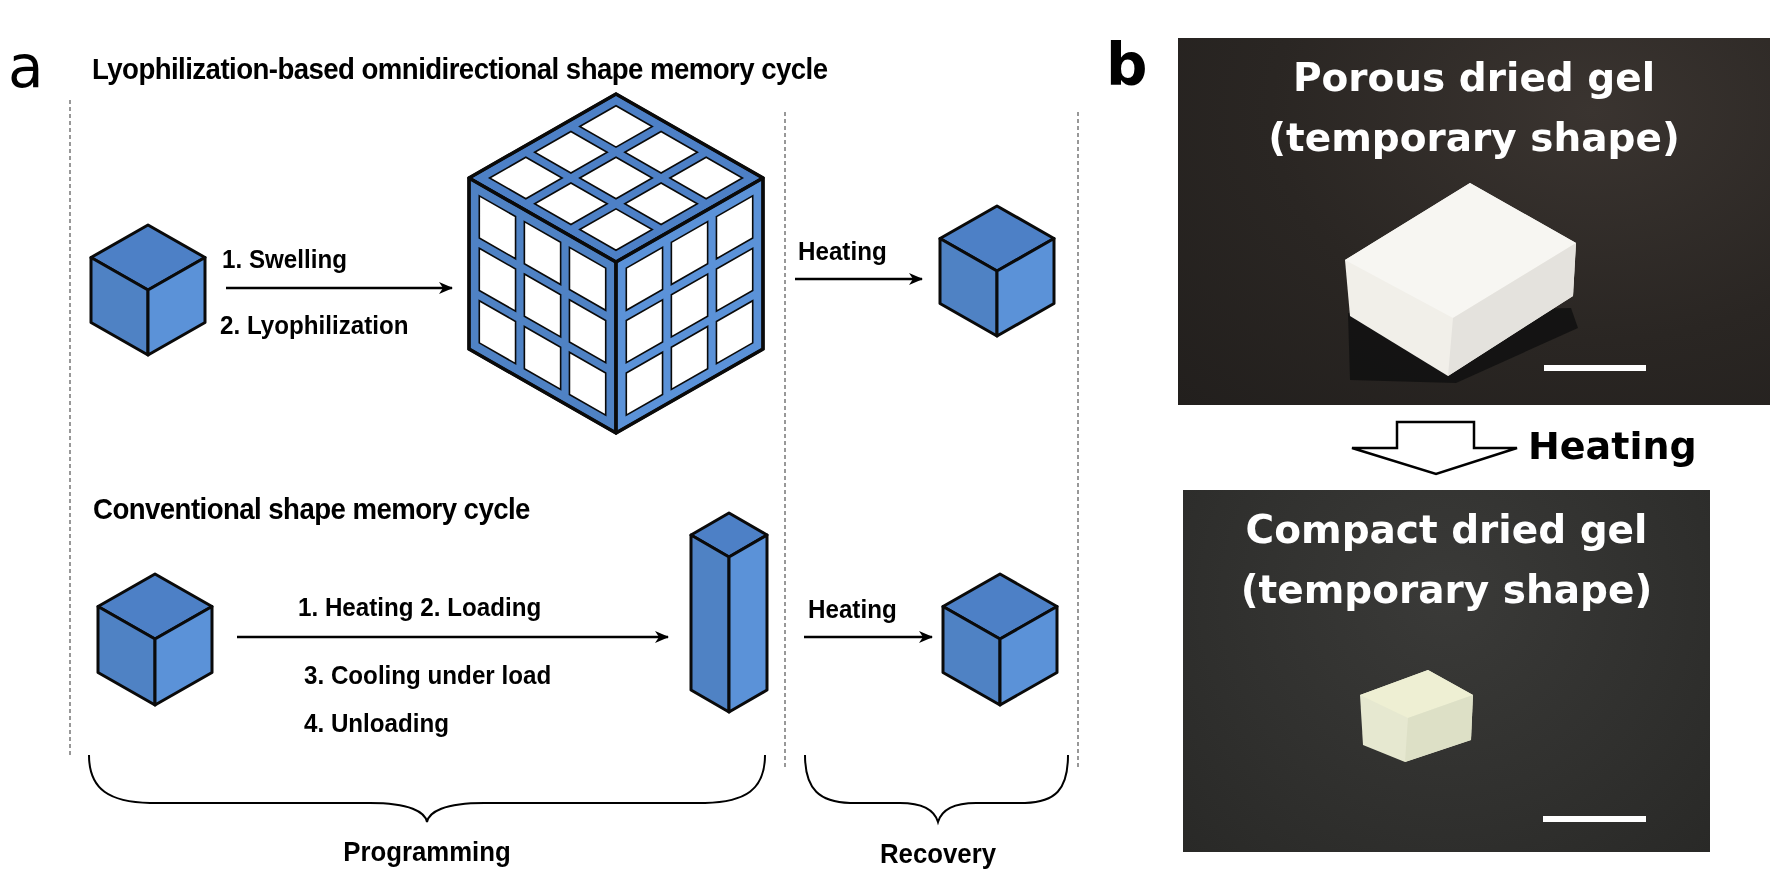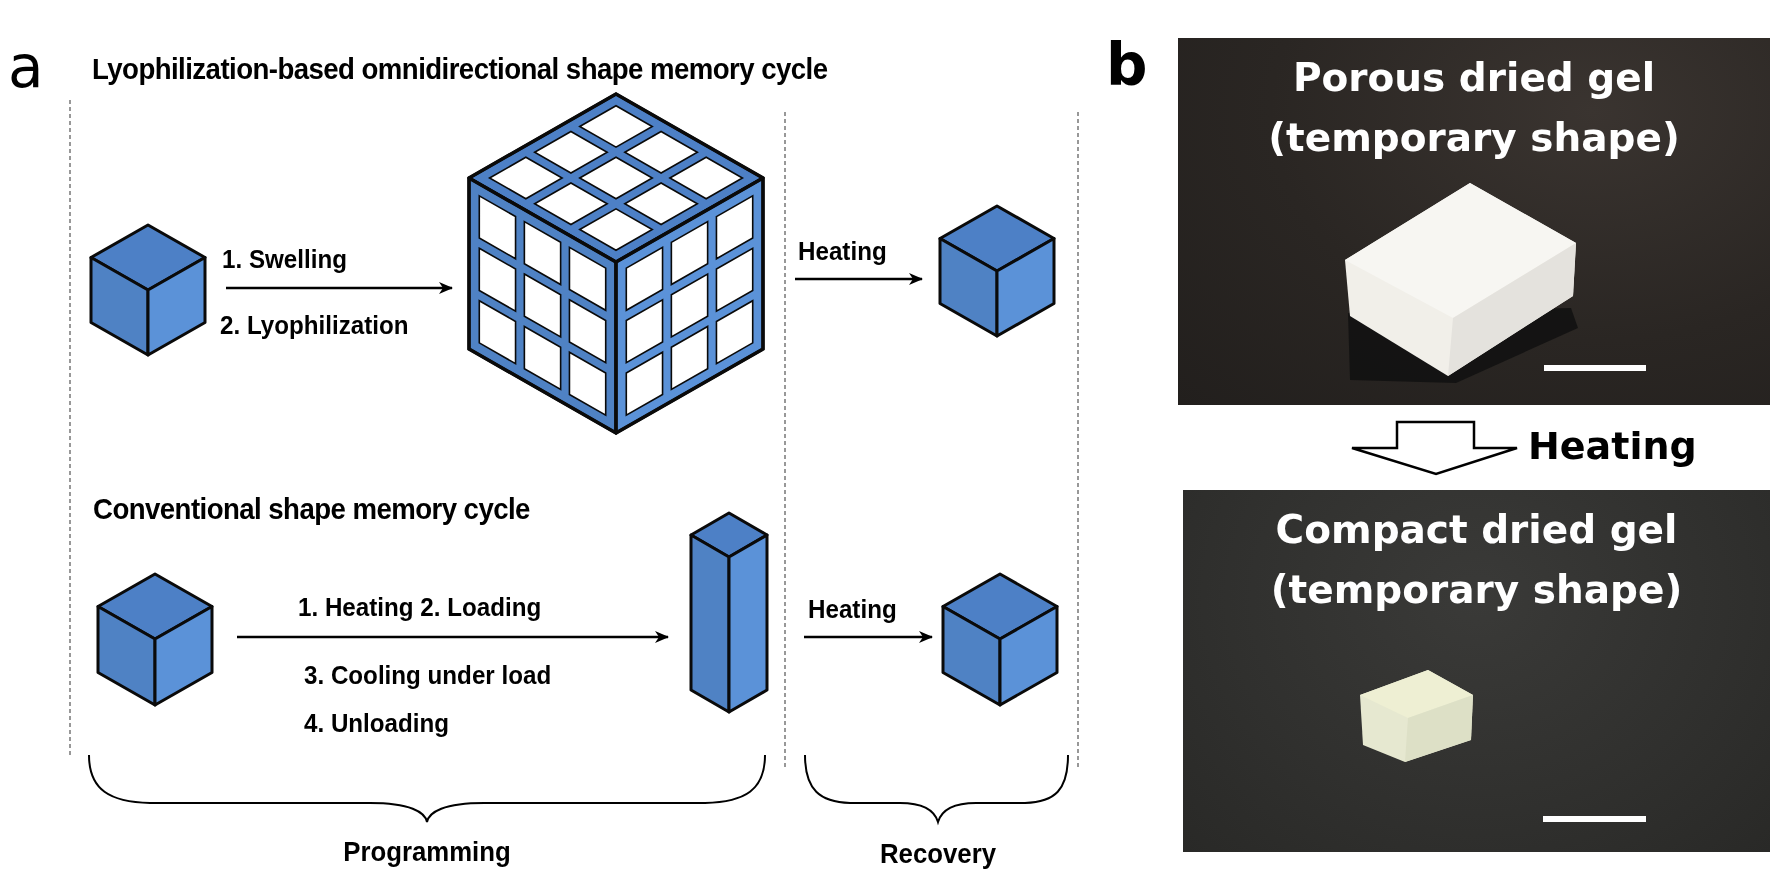--- a/index.html
+++ b/index.html
@@ -132,21 +132,21 @@
     <polygon points="275,280 398,205 395,258 270,338" fill="#e4e2dd"></polygon>
     <rect x="366" y="327" width="102" height="6" fill="#ffffff"></rect>
   </svg>
 </div>
 
 <svg width="1777" height="881" style="pointer-events:none;">
   <polygon points="1397,422 1474,422 1474,448 1517,448 1436,474 1352,448 1397,448" fill="#ffffff" stroke="#000" stroke-width="2.5" stroke-linejoin="miter"></polygon>
 </svg>
 <div class="abs heat-label" style="left:1528px; top:424px;">Heating</div>
 
-<div class="abs photo" style="left:1183px; top:490px; width:587px; height:362px; background: radial-gradient(ellipse at 50% 30%, #3a3a38 0%, #30302e 60%, #292927 100%);">
+<div class="abs photo" style="left:1183px; top:490px; width:527px; height:362px; background: radial-gradient(ellipse at 50% 30%, #3a3a38 0%, #30302e 60%, #292927 100%);">
   <div class="photo-caption" style="top:12px;">Compact dried gel</div>
   <div class="photo-caption" style="top:72px;">(temporary shape)</div>
   <svg width="587" height="362">
     <polygon points="177,205 245,180 290,205 288,250 222,272 180,255" fill="#e6e8d0"></polygon>
     <polygon points="177,205 245,180 290,205 225,228" fill="#eeefd3"></polygon>
     <polygon points="225,228 290,205 288,250 222,272" fill="#dde0c6"></polygon>
     <rect x="360" y="326" width="103" height="6" fill="#ffffff"></rect>
   </svg>
 </div>
 

